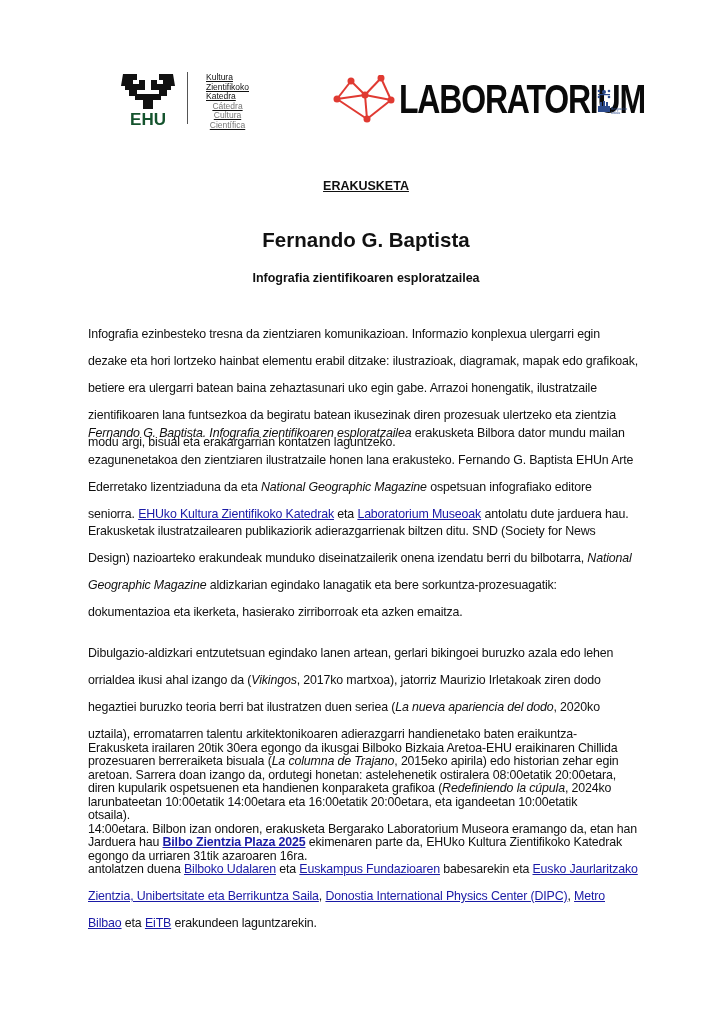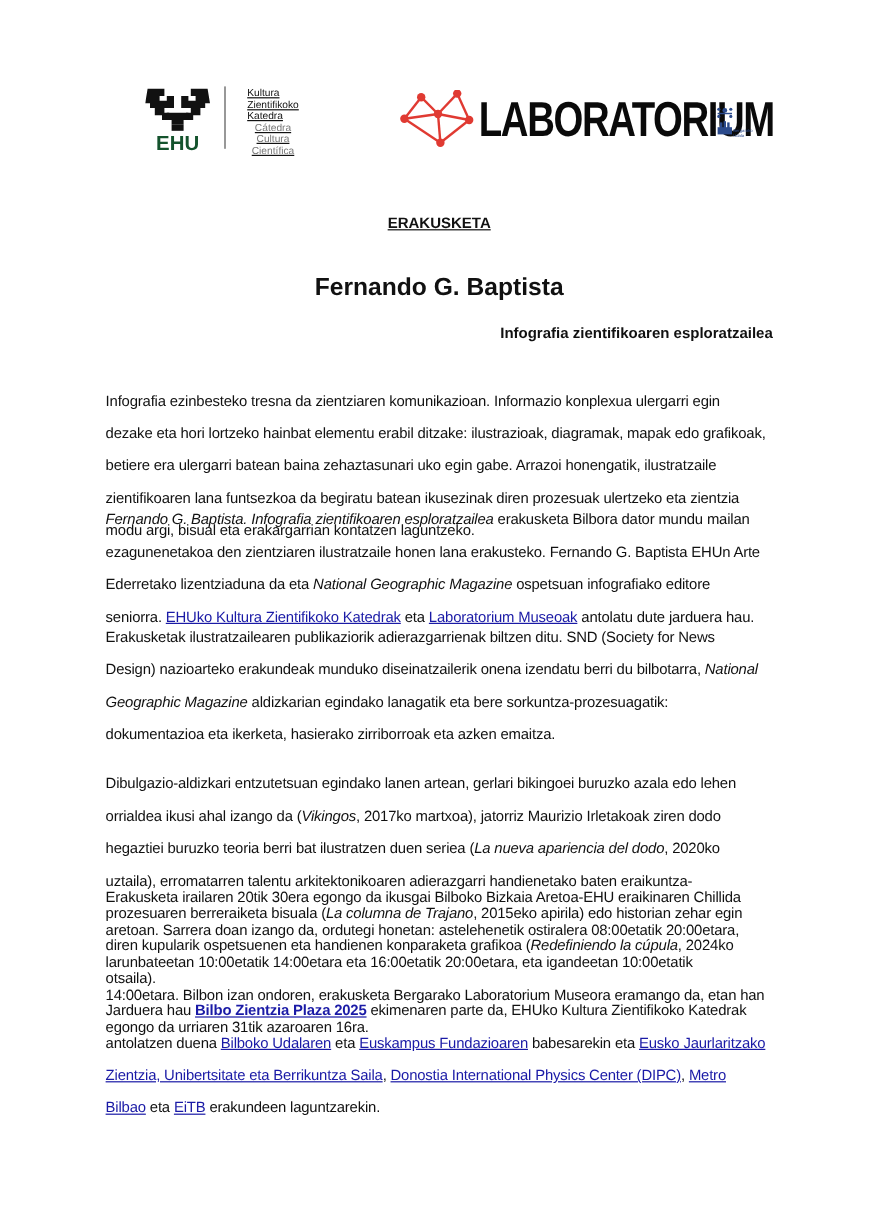--- a/index.html
+++ b/index.html
@@ -18,21 +18,21 @@
   .lab-text { position: absolute; left: 399px; top: 77px; font-family: "Liberation Sans", sans-serif;
               font-weight: bold; font-size: 41px; line-height: 44px; letter-spacing: -1.5px;
               transform: scaleX(0.78); transform-origin: left top; color: #0a0a0a; }
   .bergara { position: absolute; left: 596px; top: 88px; }
   .bergara-text { position: absolute; left: 611px; top: 107px; font-size: 3.5px; color: #2b4a8c; line-height: 4px; }
 
   .doc { position: absolute; left: 88px; top: 0; width: 556px; font-family: "Liberation Sans", sans-serif; }
   .kicker { position: absolute; left: 0; top: 179px; width: 556px; text-align: center; font-weight: bold;
             font-size: 12.5px; text-decoration: underline; }
   .title { position: absolute; left: 0; top: 228px; width: 556px; text-align: center; font-weight: bold; font-size: 20.5px; }
-  .subtitle { position: absolute; left: 0; top: 271px; width: 556px; text-align: right; font-weight: bold; font-size: 12.5px; }
+  .subtitle { position: absolute; left: 0; top: 271px; width: 556px; text-align: center; font-weight: bold; font-size: 12.5px; }
   .para { position: absolute; left: 0; width: 552px; font-size: 12.4px; line-height: 27px; letter-spacing: -0.15px; margin: 0; }
   .p1 { top: 321px; }
   .p2 { top: 420px; }
   .p3 { top: 518px; }
   .p4 { top: 640px; }
   .p5 { top: 735px; }
   .p6 { top: 829px; }
   a, .link { color: #1a1aa6; text-decoration: underline; }
   i { font-style: italic; }
   b { font-weight: normal; }

